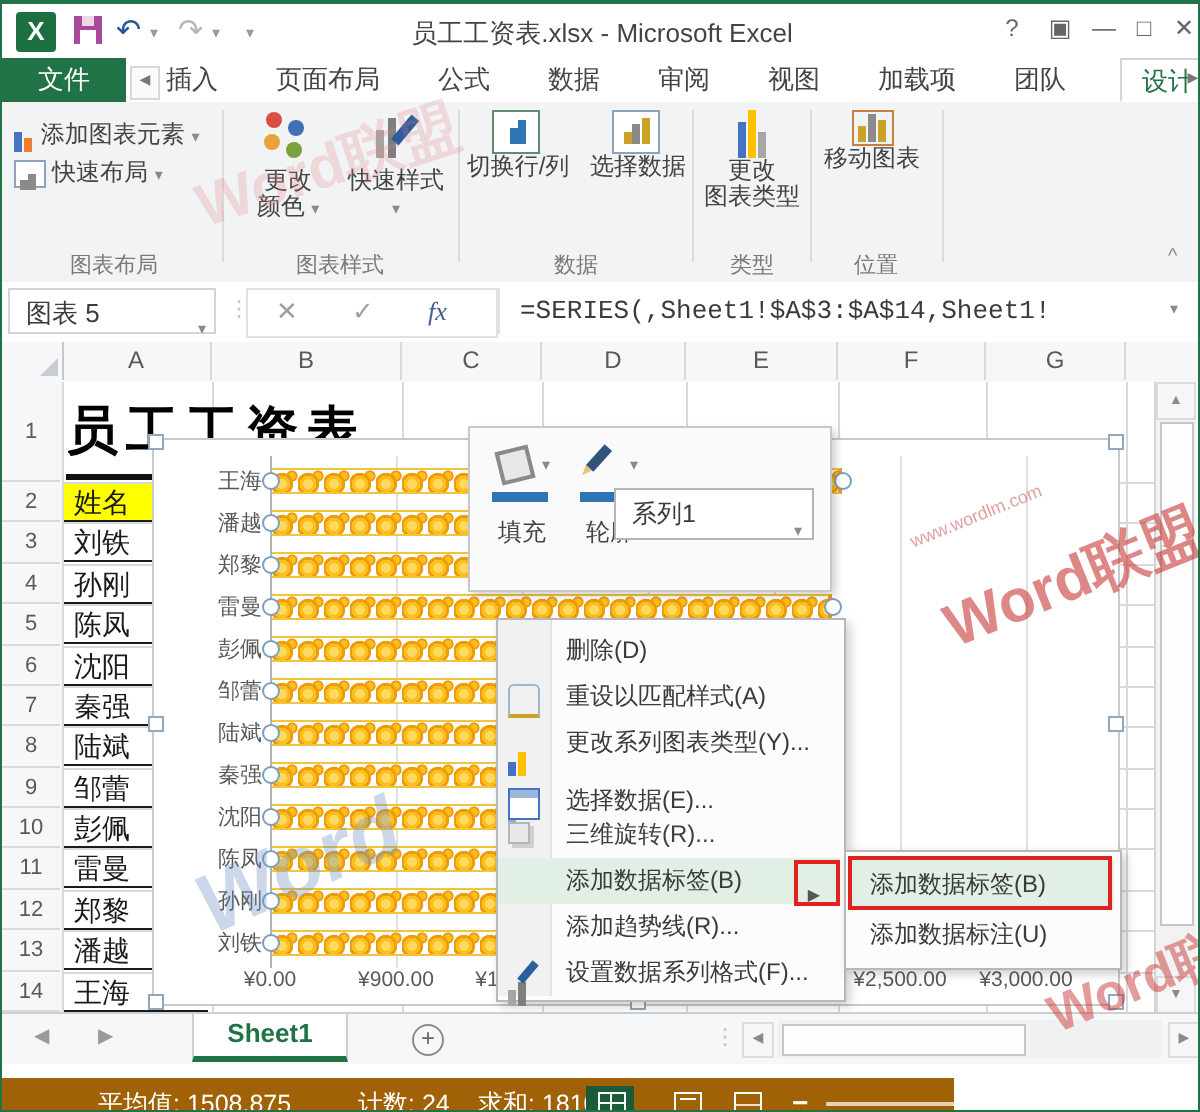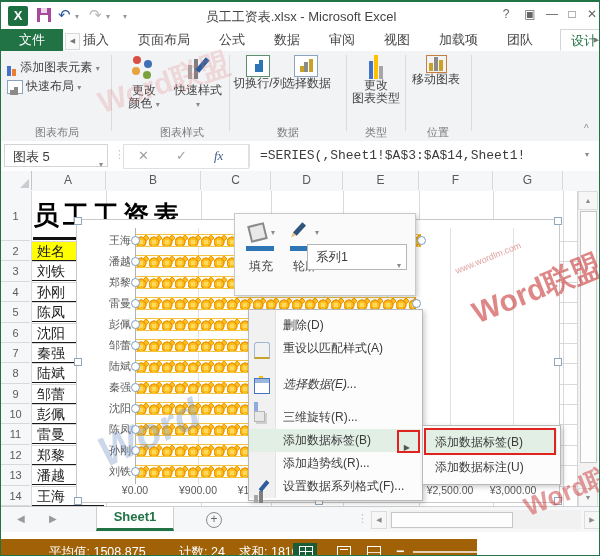--- a/index.html
+++ b/index.html
@@ -212,28 +212,28 @@
       <span>颜色</span> <span class="dd">▾</span>
     </div>
     <div class="abs bigbtn" style="left:170px;top:4px">
       <span style="position:relative;display:inline-block;width:26px;height:26px">
         <span class="bar" style="height:14px;background:#a6a6a6;position:absolute;left:3px;bottom:2px"></span>
         <span class="bar" style="height:20px;background:#7f7f7f;position:absolute;left:9px;bottom:2px"></span>
         <span class="brush" style="left:15px;top:2px"></span>
       </span><br>
       <span>快速样式</span><br><span class="dd">▾</span>
     </div>
-    <div class="abs grp-label" style="left:139px;width:84px">图表样式</div>
+    <div class="abs grp-label" style="left:127px;width:84px">图表样式</div>
     <div class="abs grp-div" style="left:228px"></div>
 
     <div class="abs bigbtn" style="left:231px;top:4px">
       <span class="minichart" style="width:22px;height:20px;border-color:#5e8f6e"><span class="bar" style="height:8px;background:#2e75b6;margin:8px 0 0 3px"></span><span class="bar" style="height:12px;background:#2e75b6"></span></span><br>
       <span>切换行/列</span>
     </div>
-    <div class="abs bigbtn" style="left:279px;top:4px">
+    <div class="abs bigbtn" style="left:291px;top:4px">
       <span class="minichart" style="width:22px;height:20px"><span class="bar" style="height:6px;background:#c9a227;margin:10px 0 0 3px"></span><span class="bar" style="height:10px;background:#8a8a8a"></span><span class="bar" style="height:13px;background:#c9a227"></span></span><br>
       <span>选择数据</span>
     </div>
     <div class="abs grp-label" style="left:245px;width:84px">数据</div>
     <div class="abs grp-div" style="left:345px"></div>
 
     <div class="abs bigbtn" style="left:348px;top:4px">
       <span><span class="bar" style="height:18px;background:#4472c4"></span><span class="bar" style="height:24px;background:#ffc000"></span><span class="bar" style="height:13px;background:#a6a6a6"></span></span><br>
       <span>更改</span><br>
       <span>图表类型</span>
@@ -431,23 +431,24 @@
   <div id="ctxmenu" class="abs">
     <div class="abs gutter"></div>
   <div class="mitem" style="position: absolute; top: 27px;">
         <span class="lbl">重设以匹配样式(A)</span>
         <div class="micon" style="position: absolute; border-width: 1px 1px 2px; border-style: solid; border-color: rgb(159, 182, 212) rgb(159, 182, 212) rgb(201, 162, 39); border-image: initial; border-radius: 3px 3px 0px 0px;"></div>
       </div>
       <div class="mitem" style="position: absolute; top: 4px;">
         <span class="lbl">删除(D)</span>
       </div>
       <div class="mitem" style="position: absolute; top: 50px;">
+        <span class="lbl">更改系列图表类型(Y)...</span>
         <div class="micon" style="position: absolute;"><span class="bar" style="height:7px;background:#4472c4"></span><span class="bar" style="height:12px;background:#ffc000"></span><span class="bar" style="height:9px;background:#8faadc"></span></div>
       </div>
-      <div class="mitem" style="position: absolute; top: 63px; font-style: italic;">
+      <div class="mitem" style="position: absolute; top: 79px;">
         <span class="lbl">选择数据(E)...</span>
         <div class="micon" style="position: absolute; border: 1px solid rgb(68, 114, 196); background: linear-gradient(rgb(157, 183, 220) 0px, rgb(157, 183, 220) 4px, rgb(255, 255, 255) 4px);"></div>
       </div>
       <div class="mitem dis" style="position: absolute; top: 96px;">
         <span class="lbl">三维旋转(R)...</span>
         <div class="micon" style="position: absolute; border: 1px solid rgb(181, 181, 181); background: rgb(232, 232, 232); box-shadow: rgb(207, 207, 207) 2px 2px 0px; width: 9px; height: 9px;"></div>
       </div>
       <div class="mitem hl" style="position: absolute; top: 119px;">
         <span class="lbl">添加数据标签(B)</span>
         <span class="sub">▶</span>

